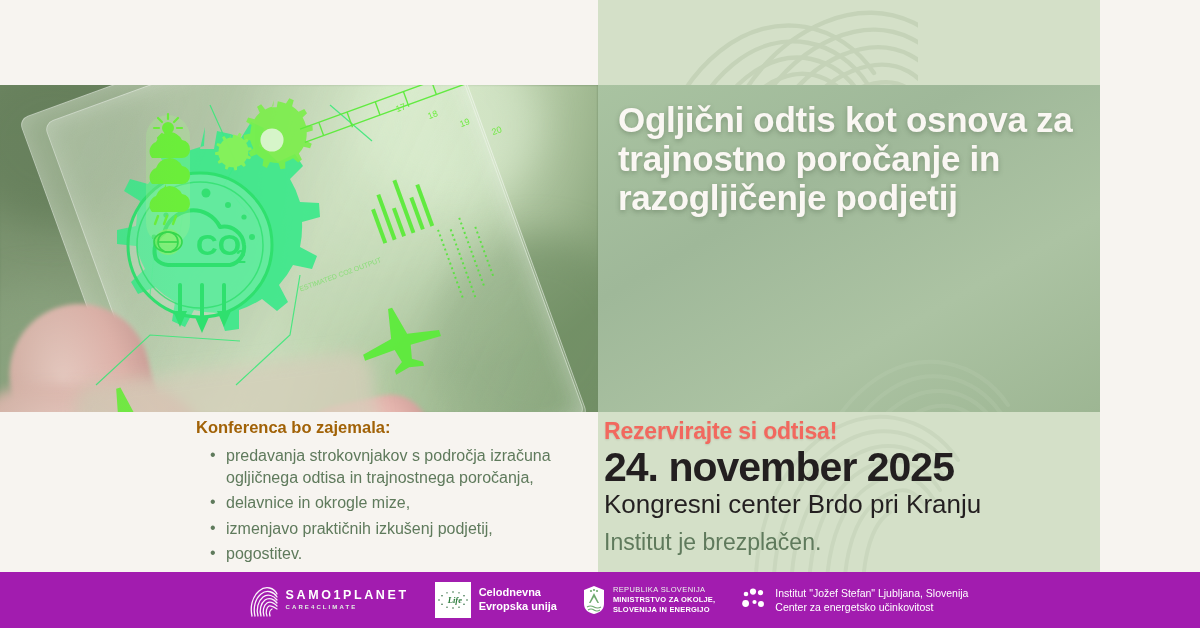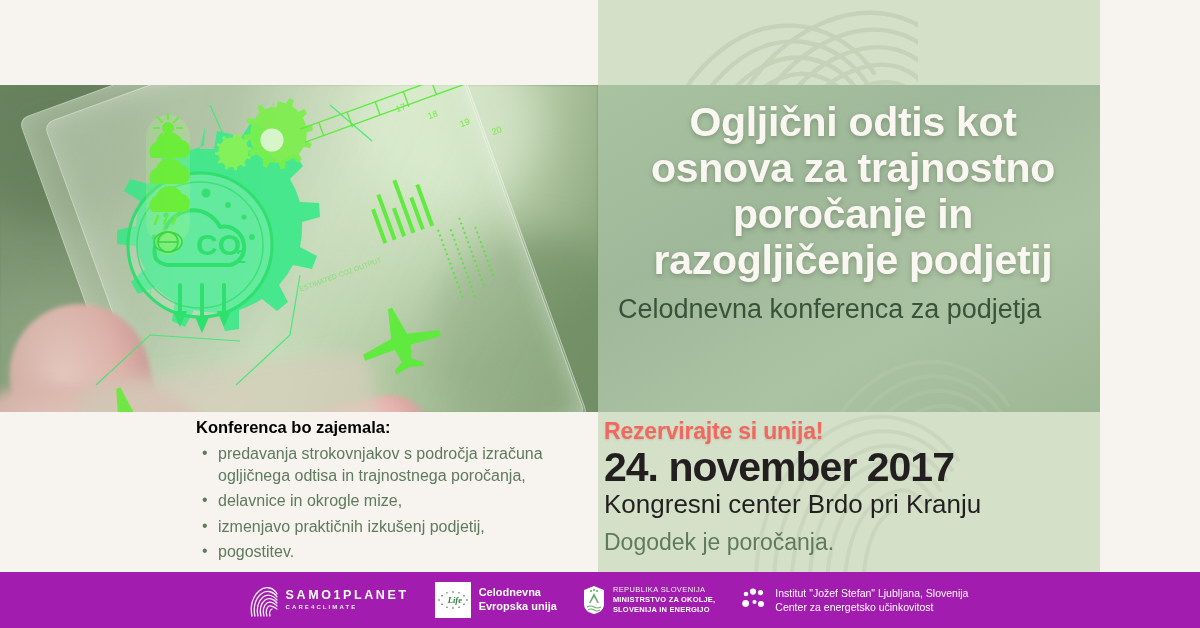--- a/index.html
+++ b/index.html
@@ -59,33 +59,33 @@
   
   .band-title{
     position:absolute;left:598px;top:85px;width:502px;height:327px;
     background:linear-gradient(150deg,#a9c3a1 0%,#9fb899 35%,#acc3a3 68%,#9db693 100%);
     overflow:hidden;
   }
   .band-title .fp-c{left:150px;top:190px;width:300px;height:300px;opacity:.35;}
 
   .title-wrap{position:absolute;left:618px;top:100px;width:470px;}
   .title{
-    margin:0;color:#FAF7F3;font-weight:bold;font-size:41px;line-height:1.12;
-    letter-spacing:-.3px;text-shadow:0 2px 5px rgba(60,80,55,.35);text-align:center;
+    margin:0;color:#FAF7F3;font-weight:bold;font-size:35px;line-height:1.12;
+    letter-spacing:-.3px;text-shadow:0 2px 5px rgba(60,80,55,.35);
   }
   .subtitle{
     margin:10px 0 0 0;color:#37533A;font-size:27px;line-height:1.18;font-weight:400;
   }
 
   
   .bullets-wrap{position:absolute;left:196px;top:418px;width:390px;}
   .bullets-head{
-    margin:0 0 6px 0;font-size:16.5px;font-weight:bold;color:#000000;
-  }
-  ul.bullets{margin:0;padding:0 0 0 22px;list-style:none;}
+    margin:0 0 6px 0;font-size:16.5px;font-weight:bold;color:#a16207;
+  }
+  ul.bullets{margin:8px;padding:0 0 0 22px;list-style:none;}
   ul.bullets li{
     position:relative;color:#5F7A5C;font-size:16px;line-height:1.35;margin-bottom:4px;
   }
   ul.bullets li::before{
     content:"\2022";position:absolute;left:-16px;top:-1px;color:#5F7A5C;font-size:16px;
   }
 
   
   .date-block{position:absolute;left:604px;top:418px;width:480px;}
   .save-date{
@@ -306,38 +306,37 @@
         <path d="M78 300 C68 225 88 158 132 122 C176 86 228 100 254 140"></path>
         <path d="M96 300 C86 230 104 166 144 134 C184 102 226 116 248 150"></path>
         <path d="M114 300 C104 235 120 174 156 146 C192 118 224 132 242 160"></path>
         <path d="M132 300 C122 240 136 182 168 158 C200 134 222 148 236 170"></path>
       </g>
     </svg>
   </div>
 
   <div class="title-wrap">
     <h1 class="title">Ogljični odtis kot osnova za trajnostno poročanje in razogljičenje podjetij</h1>
-    <p class="subtitle">Celodnevna konferenca za podjetja</p>
   </div>
 
   <div class="bullets-wrap">
     <p class="bullets-head">Konferenca bo zajemala:</p>
     <ul class="bullets">
       <li>predavanja strokovnjakov s področja izračuna ogljičnega odtisa in trajnostnega poročanja,</li>
       <li>delavnice in okrogle mize,</li>
       <li>izmenjavo praktičnih izkušenj podjetij,</li>
       <li>pogostitev.</li>
     </ul>
   </div>
 
   <div class="date-block">
-    <p class="save-date">Rezervirajte si unija!</p>
-    <p class="big-date">24. november 2017</p>
+    <p class="save-date">Rezervirajte si odtisa!</p>
+    <p class="big-date">24. november 2025</p>
     <p class="venue">Kongresni center Brdo pri Kranju</p>
-    <p class="free">Dogodek je poročanja.</p>
+    <p class="free">Institut je brezplačen.</p>
   </div>
 
   <div class="footer">
 
     <div class="logo">
       <svg width="30" height="34" viewBox="0 0 30 34">
         <g fill="none" stroke="#FFFFFF" stroke-width="1.3" stroke-linecap="round" opacity=".95">
           <path d="M4 33 C2 24 4 14 11 8 C18 2 26 5 29 11"></path>
           <path d="M7 33 C5 25 7 16 13 11 C19 6 26 9 29 14"></path>
           <path d="M10 33 C8 26 10 18 15 14 C20 10 26 13 29 17"></path>

